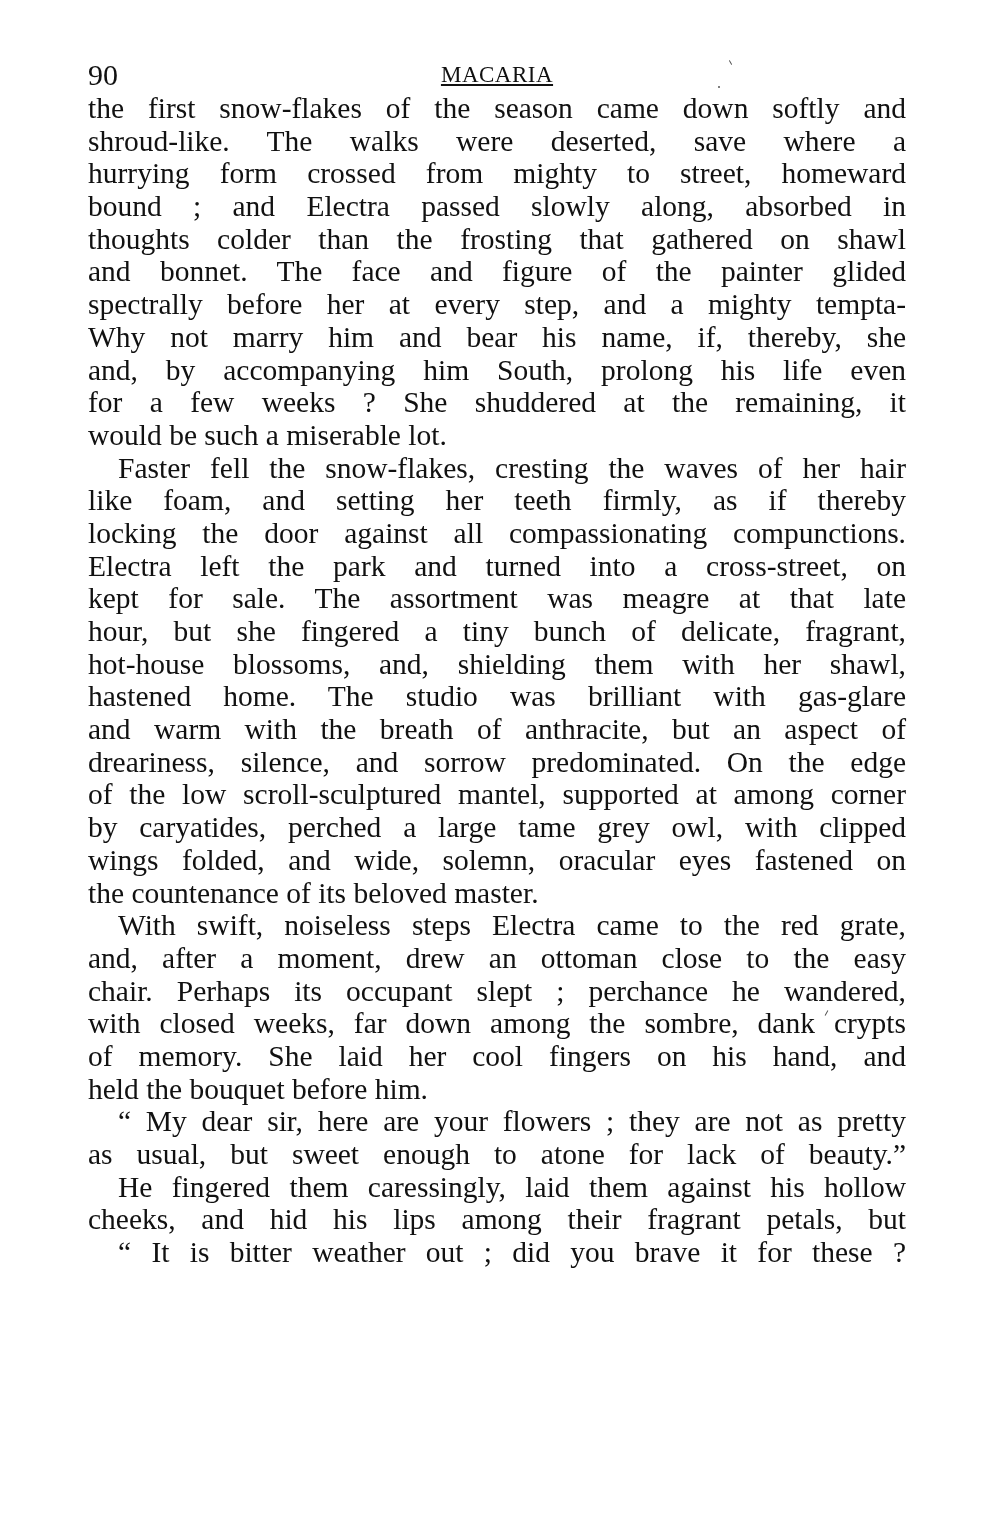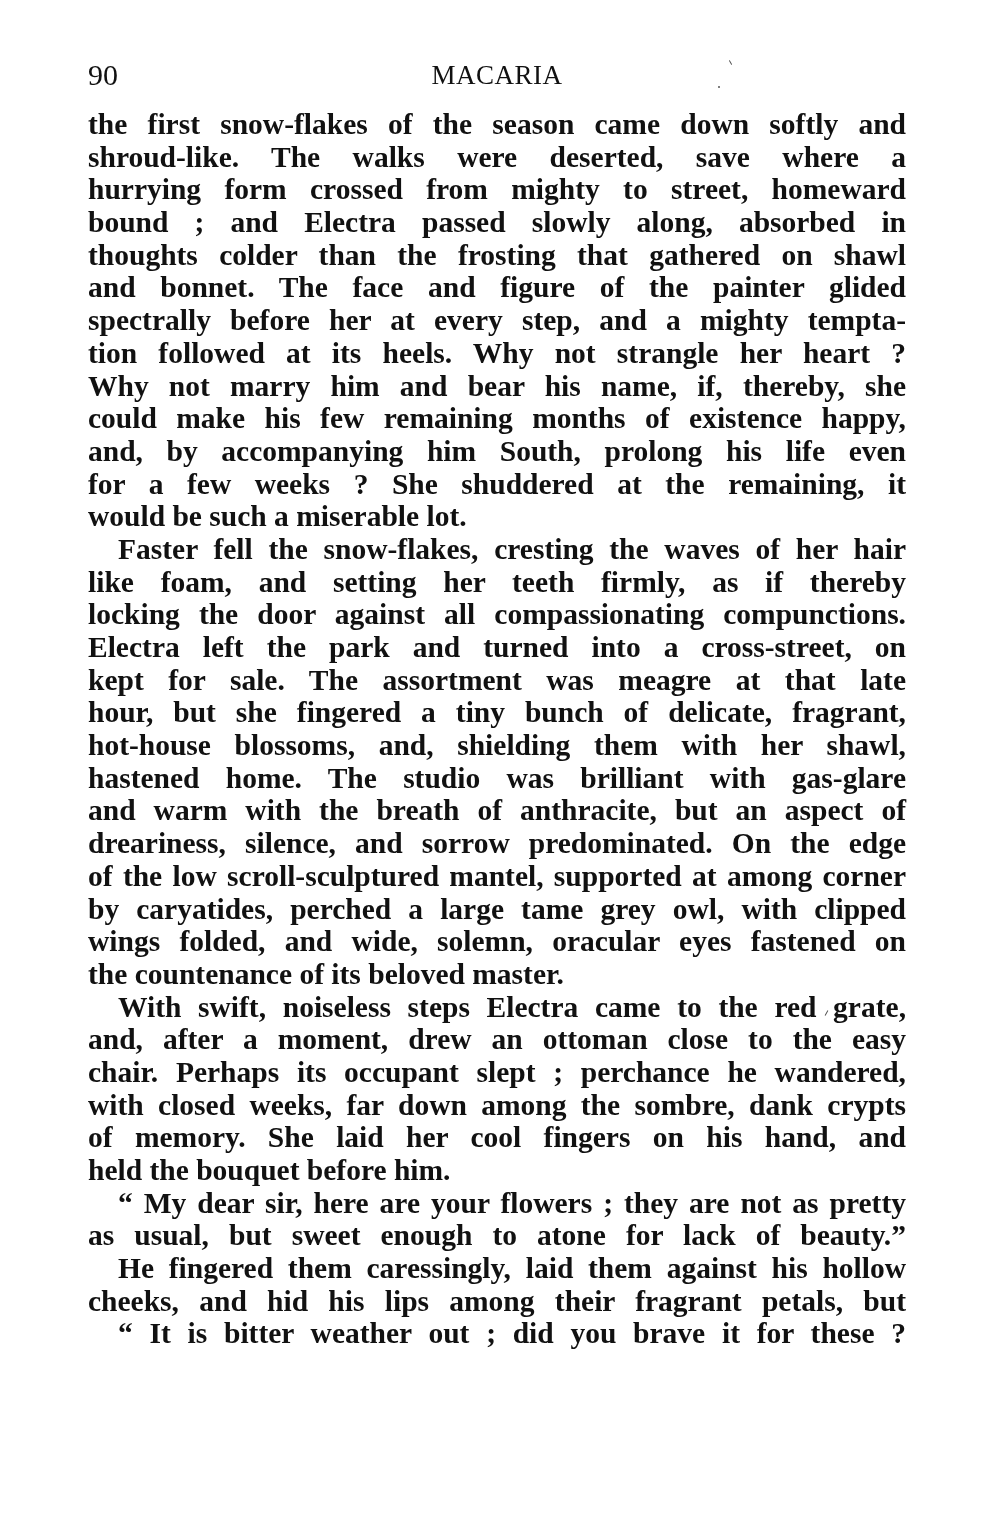--- a/index.html
+++ b/index.html
@@ -34,30 +34,30 @@
       top: 0;
       font-size: 30px;
       line-height: 40px;
     }
     .running-title {
       position: absolute;
       left: 0;
       right: 0;
       top: 0;
       text-align: center;
-      font-size: 27px;
+      font-size: 23px;
       letter-spacing: 0.5px;
       line-height: 40px;
+      text-decoration: underline;
     }
     .body-text {
       position: absolute;
-      top: 108px;
+      top: 92px;
       left: 88px;
       width: 818px;
-      font-weight: bold;
     }
     .line {
       display: block;
       height: 32.7px;
       font-size: 29.5px;
       line-height: 32.7px;
       white-space: nowrap;
       text-align: justify;
       text-align-last: justify;
       overflow: visible;
@@ -86,23 +86,21 @@
   </div>
 
   <div class="body-text">
     <span class="line">the first snow-flakes of the season came down softly and</span>
     <span class="line">shroud-like.  The walks were deserted, save where a</span>
     <span class="line">hurrying form crossed from mighty to street, homeward</span>
     <span class="line">bound ;  and Electra passed slowly along, absorbed in</span>
     <span class="line">thoughts colder than the frosting that gathered on shawl</span>
     <span class="line">and bonnet.  The face and figure of the painter glided</span>
     <span class="line">spectrally before her at every step, and a mighty tempta-</span>
-    <span class="line">tion followed at its heels.  Why not strangle her heart ?</span>
     <span class="line">Why not marry him and bear his name, if, thereby, she</span>
-    <span class="line">could make his few remaining months of existence happy,</span>
     <span class="line">and, by accompanying him South, prolong his life even</span>
     <span class="line">for a few weeks ?  She shuddered at the remaining, it</span>
     <span class="line last">would be such a miserable lot.</span>
     <span class="line indent">Faster fell the snow-flakes, cresting the waves of her hair</span>
     <span class="line">like foam, and setting her teeth firmly, as if thereby</span>
     <span class="line">locking the door against all compassionating compunctions.</span>
     <span class="line">Electra left the park and turned into a cross-street, on</span>
     <span class="line">kept for sale.  The assortment was meagre at that late</span>
     <span class="line">hour, but she fingered a tiny bunch of delicate, fragrant,</span>
     <span class="line">hot-house blossoms, and, shielding them with her shawl,</span>

